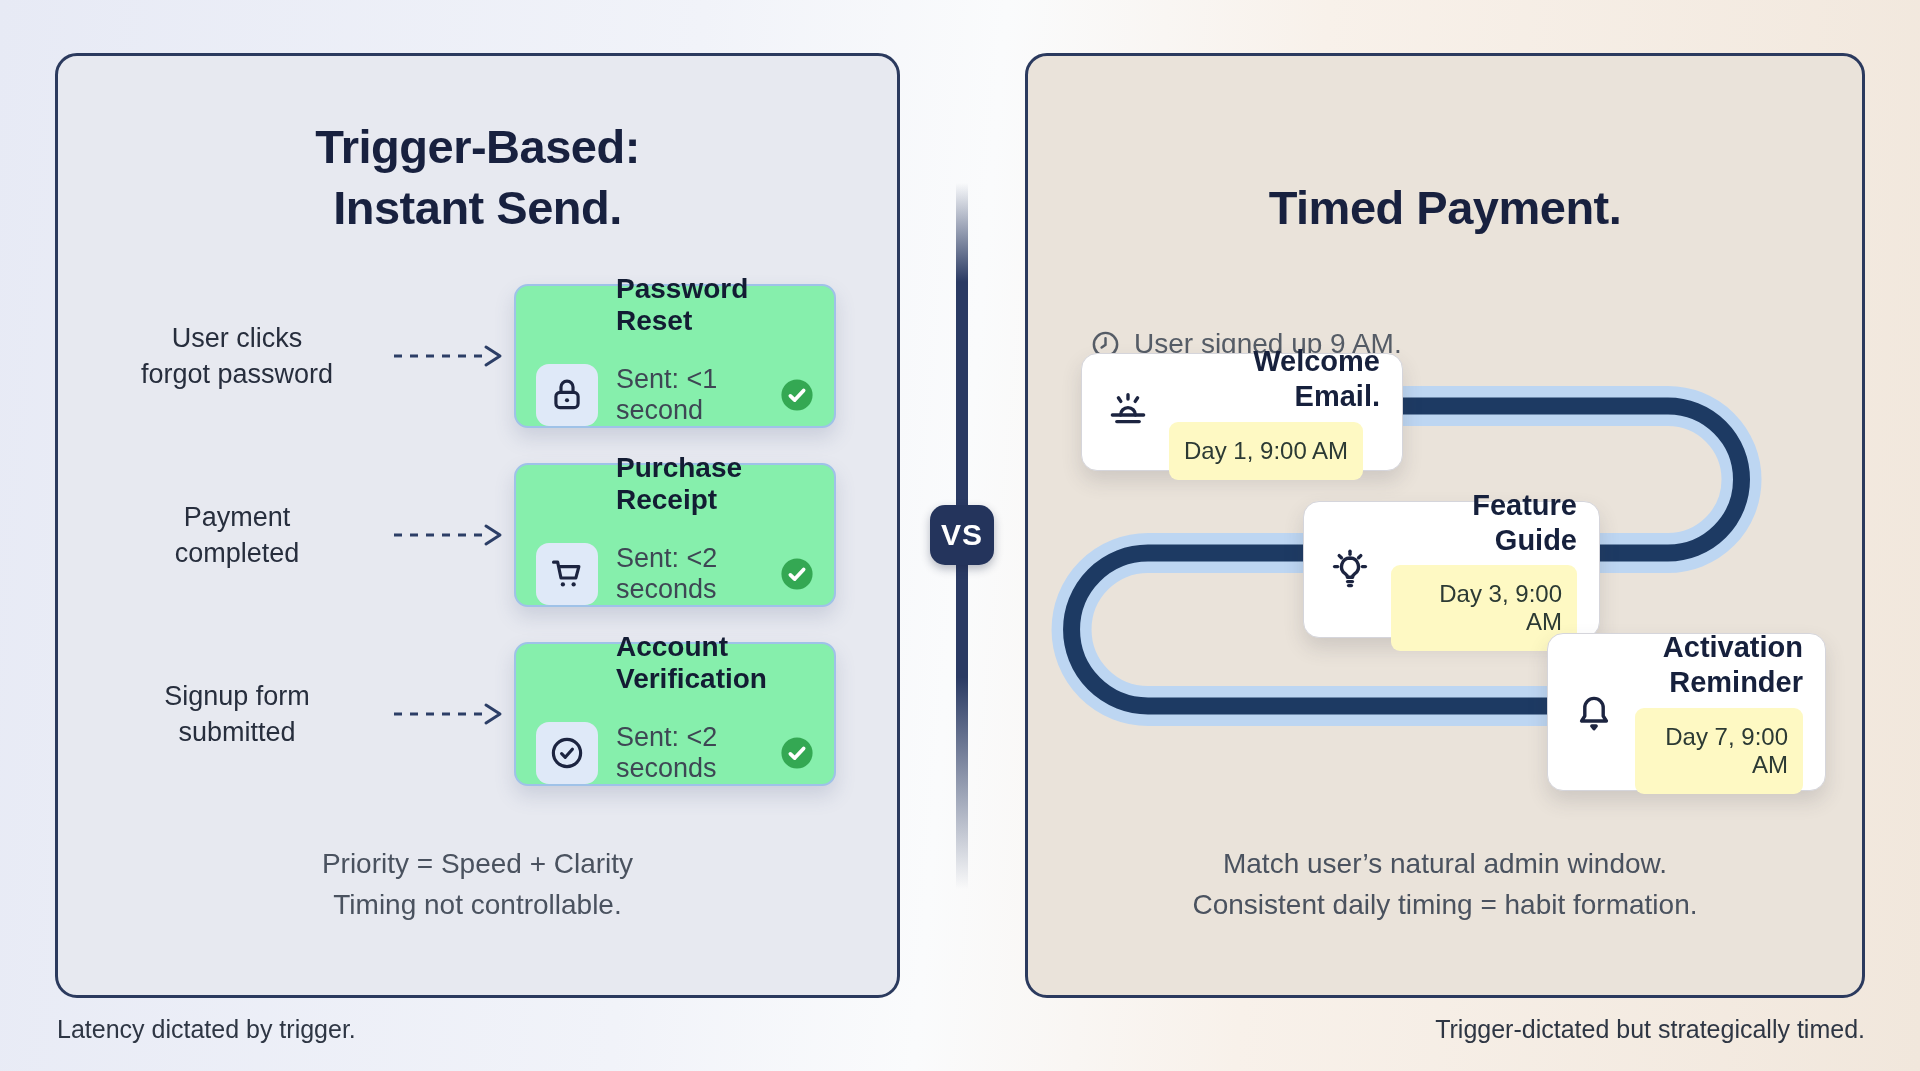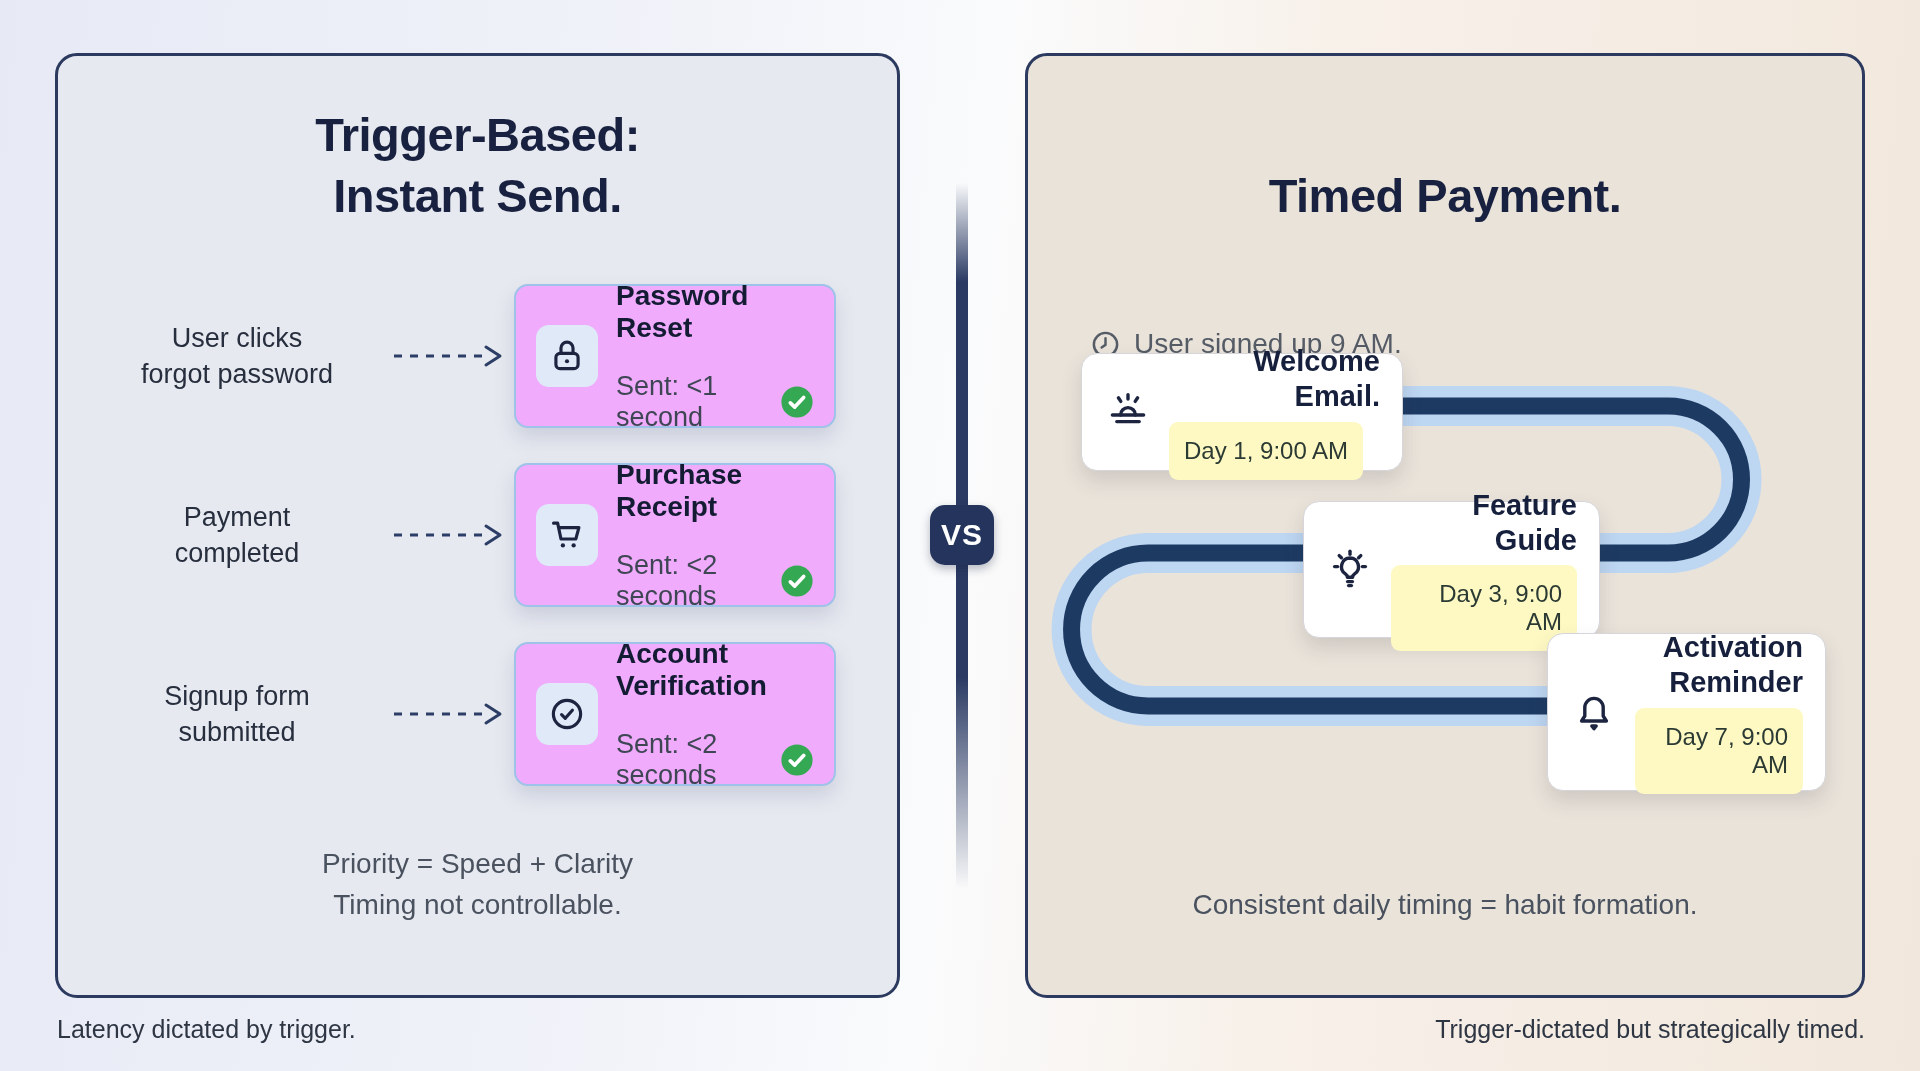--- a/index.html
+++ b/index.html
@@ -6,30 +6,30 @@
   html,body { width:1920px; height:1071px; }
   body {
     font-family:"Liberation Sans", sans-serif;
     background:linear-gradient(95deg,#e7eaf5 0%,#f1f3f9 35%,#fafbfc 50%,#f8f1ea 66%,#f1e7dc 100%);
     position:relative; overflow:hidden; color:#1b2547;
   }
   .panel { position:absolute; top:53px; height:945px; border:3px solid #2b3a5e; border-radius:22px; }
   .panel-left  { left:55px;   width:845px; background:#e7e9f0; }
   .panel-right { left:1025px; width:840px; background:#eae3da; }
 
-  .panel-title { margin-top:48px; text-align:center; font-weight:bold; font-size:47px; line-height:1.3; color:#18213f; letter-spacing:-0.5px; }
+  .panel-title { margin-top:60px; text-align:center; font-weight:bold; font-size:47px; line-height:1.3; color:#18213f; letter-spacing:-0.5px; }
 
   
   .rows { position:absolute; top:228px; left:0; right:0; display:flex; flex-direction:column; gap:35px; }
   .trigger-row { display:flex; align-items:center; height:144px; padding-left:34px; }
   .trigger-label { width:290px; text-align:center; font-size:27px; line-height:1.35; color:#272e3d; }
   .arrow-wrap { width:132px; display:flex; justify-content:center; }
   .t-card {
-    width:322px; height:144px; background:#f0abfc; border:2px solid #9fc2e8; border-radius:14px;
-    box-shadow:0 10px 20px rgba(70,90,130,.18); display:flex; align-items:center; padding:0 20px; gap:18px;
+    width:322px; height:144px; background:#86efac; border:2px solid #9fc2e8; border-radius:14px;
+    box-shadow:0 10px 20px rgba(70,90,130,.18); display:flex; align-items:flex-end; padding:0 20px; gap:18px;
   }
   .tile { width:62px; height:62px; flex:0 0 62px; background:#dfe9f8; border-radius:13px; display:flex; align-items:center; justify-content:center; color:#1c2440; }
   .tile svg { width:38px; height:38px; }
   .t-body { flex:1; display:flex; flex-direction:column; gap:7px; min-width:0; }
   .t-title { font-size:28px; font-weight:bold; color:#131c33; }
   .status-row { display:flex; align-items:center; gap:12px;margin-top:20px; }
   .t-status { flex:1; font-size:27px; color:#3e4654; }
   .check-badge { width:34px; height:34px; flex:0 0 34px; }
 
   .panel-footer { position:absolute; top:788px; left:0; right:0; text-align:center; font-size:28px; line-height:1.45; color:#4a525f; }
@@ -242,19 +242,19 @@
         <path d="M10.9 19l1.1 1.3L13.1 19z" fill="currentColor"></path>
       </svg>
     </div>
     <div class="step-body">
       <div class="step-title" style="max-width:170px;">Activation Reminder</div>
       <div class="day-pill">Day 7, 9:00 AM</div>
     </div>
   </div>
 
   <div class="panel-footer">
-    <br>
+    <span>Match user’s natural admin window.</span><br>
     <span>Consistent daily timing = habit formation.</span>
   </div>
 </section>
 
 <div class="caption caption-left">Latency dictated by trigger.</div>
 <div class="caption caption-right">Trigger-dictated but strategically timed.</div>
 
 </body></html>

